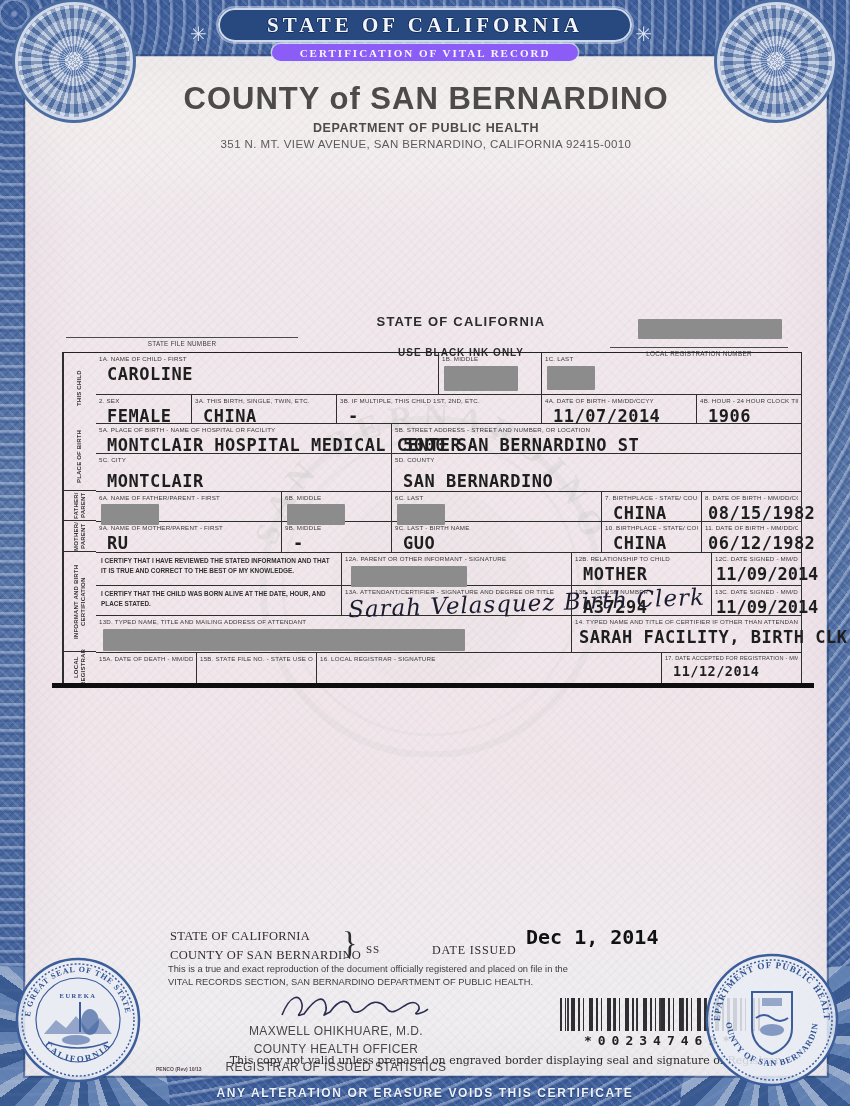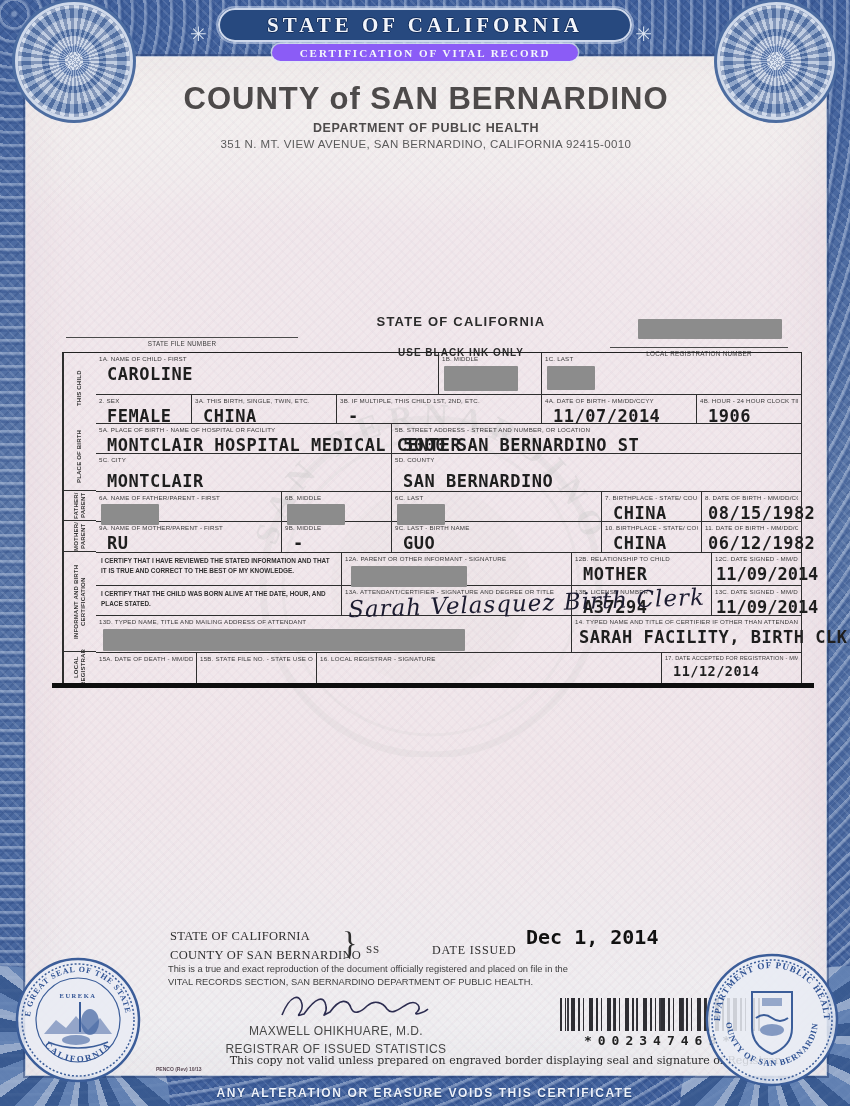--- a/index.html
+++ b/index.html
@@ -378,20 +378,21 @@
   <div class="ss">SS</div>
   <div class="date-issued-label">DATE ISSUED</div>
   <div class="date-issued-value">Dec 1, 2014</div>
   <div class="repro">This is a true and exact reproduction of the document officially registered and placed on file in the VITAL RECORDS SECTION, SAN BERNARDINO DEPARTMENT OF PUBLIC HEALTH.</div>
 
   <svg class="reg-sig" width="160" height="34">
     <path d="M8,24 C16,4 26,2 28,13 C30,22 18,27 30,23 C42,6 50,4 52,15 C54,24 44,27 56,21 C66,7 74,8 77,17 C80,25 88,20 93,15 C101,8 109,12 113,18 C119,26 129,14 136,12 C143,10 148,16 143,21 C138,25 150,22 154,18" stroke="#2c2c50" stroke-width="1.6" fill="none"></path>
   </svg>
   <div class="registrar-block">
     <div>MAXWELL OHIKHUARE, M.D.</div>
+    <div>COUNTY HEALTH OFFICER</div>
     <div>REGISTRAR OF ISSUED STATISTICS</div>
   </div>
   <div class="validity">This copy not valid unless prepared on engraved border displaying seal and signature of Registrar.</div>
   <div class="form-rev">PENCO (Rev) 10/13</div>
 
   <div class="barcode"></div>
   <div class="barcode-digits">*002347469*</div>
 </div>
 
 <svg class="seal left" width="128" height="128" viewBox="0 0 128 128">

